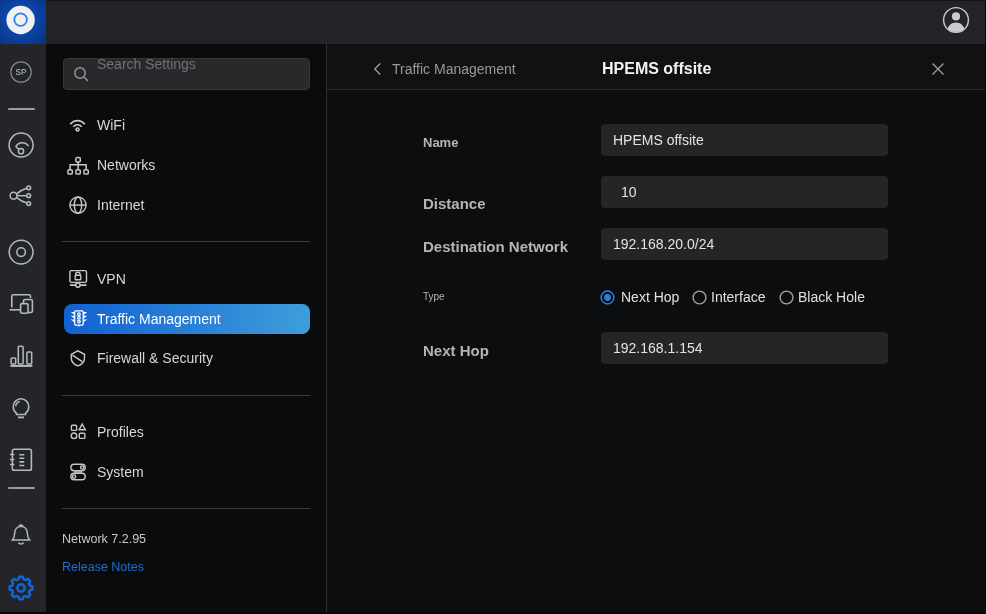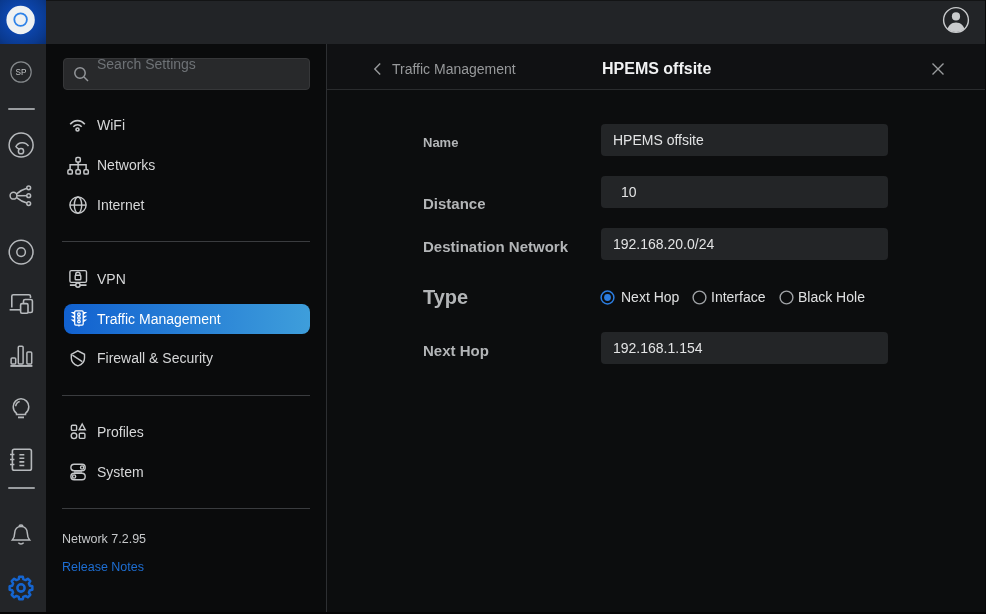--- a/index.html
+++ b/index.html
@@ -227,21 +227,21 @@
 </svg>
 <div class="abs" style="left:392px;top:60px;height:18px;line-height:18px;font-size:14px;color:#97999b;">Traffic Management</div>
 <div class="abs" style="left:602px;top:60px;height:18px;line-height:18px;font-size:16px;font-weight:bold;color:#f1f2f3;">HPEMS offsite</div>
 <svg class="abs" style="left:931px;top:62px" width="14" height="14" viewBox="0 0 14 14">
   <path d="M1.5,1.5 L12.5,12.5 M12.5,1.5 L1.5,12.5" stroke="#9a9c9e" stroke-width="1.4"></path>
 </svg>
 
 <div class="abs" style="left:423px;top:133px;height:20px;line-height:20px;font-size:13px;font-weight:bold;color:#b3b5b7;">Name</div>
 <div class="abs" style="left:423px;top:185px;height:20px;line-height:20px;font-size:15px;font-weight:bold;color:#b3b5b7;margin-top:9px;">Distance</div>
 <div class="abs" style="left:423px;top:237px;height:20px;line-height:20px;font-size:15px;font-weight:bold;color:#b3b5b7;text-align:center;">Destination Network</div>
-<div class="abs" style="left:423px;top:287px;height:20px;line-height:20px;font-size:20px;font-weight:bold;color:#b3b5b7;">Type</div>
+<div class="abs" style="left:423px;top:287px;height:20px;line-height:20px;font-size:10px;font-weight:normal;color:#b3b5b7;">Type</div>
 <div class="abs" style="left:423px;top:341px;height:20px;line-height:20px;font-size:15px;font-weight:bold;color:#b3b5b7;">Next Hop</div>
 
 <div class="abs" style="left:601px;top:124px;width:287px;height:32px;background:#232527;border-radius:4px;"></div>
 <div class="abs" style="left:613px;top:124px;height:32px;line-height:32px;font-size:14px;color:#e2e3e4;">HPEMS offsite</div>
 <div class="abs" style="left:601px;top:176px;width:287px;height:32px;background:#232527;border-radius:4px;"></div>
 <div class="abs" style="left:613px;top:176px;height:32px;line-height:32px;font-size:14px;color:#e2e3e4;margin-left:8px;">10</div>
 <div class="abs" style="left:601px;top:228px;width:287px;height:32px;background:#232527;border-radius:4px;"></div>
 <div class="abs" style="left:613px;top:228px;height:44px;line-height:32px;font-size:14px;color:#e2e3e4;">192.168.20.0/24</div>
 
 <svg class="abs" style="left:600px;top:290px" width="15" height="15" viewBox="0 0 15 15">

